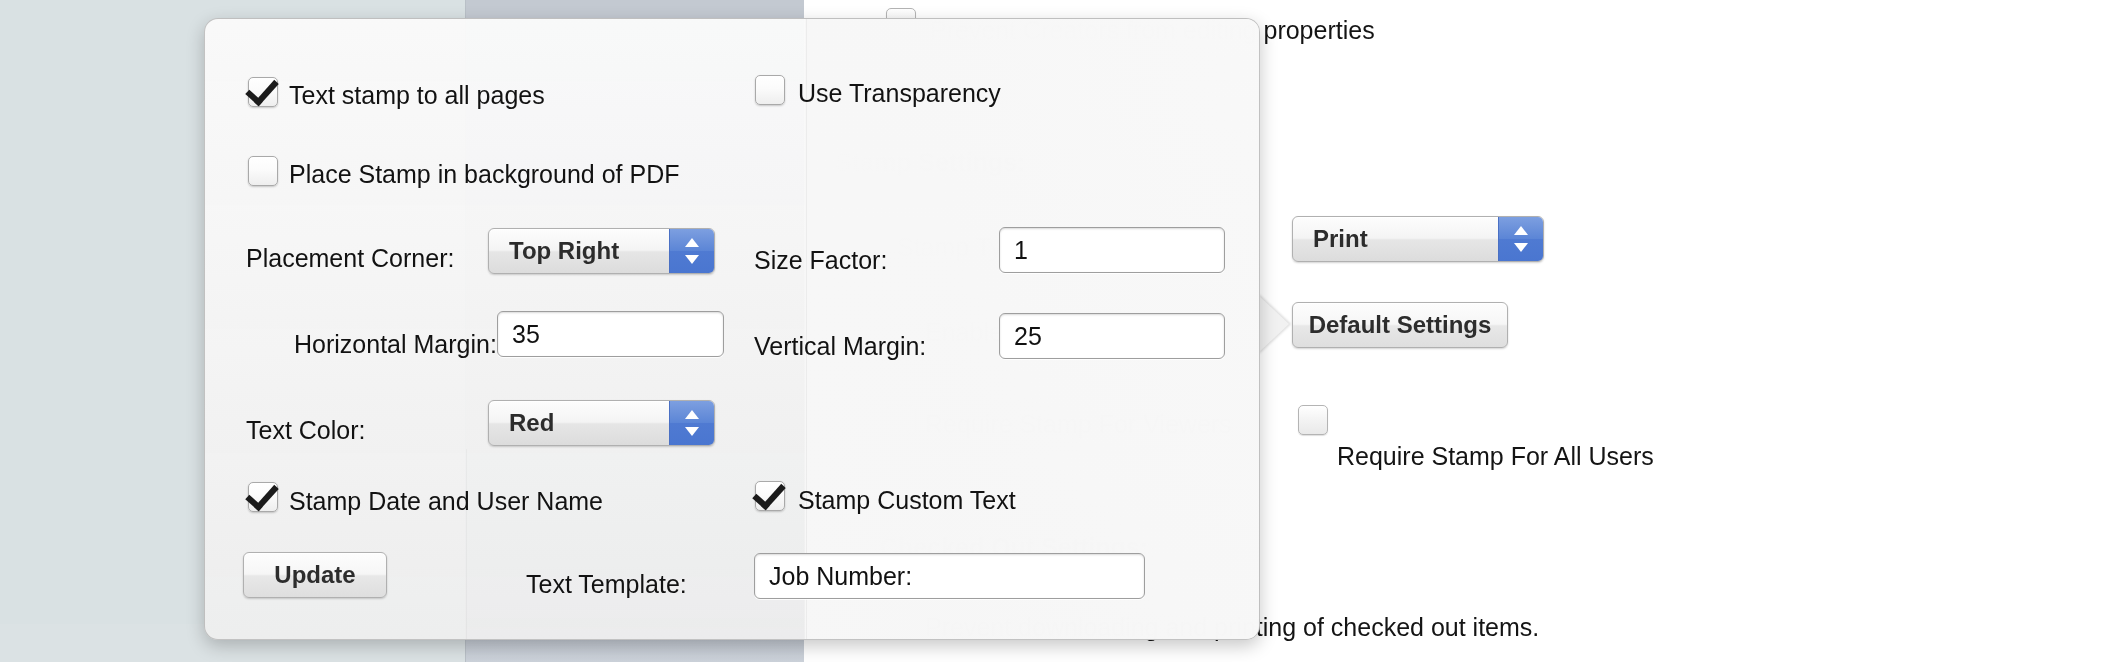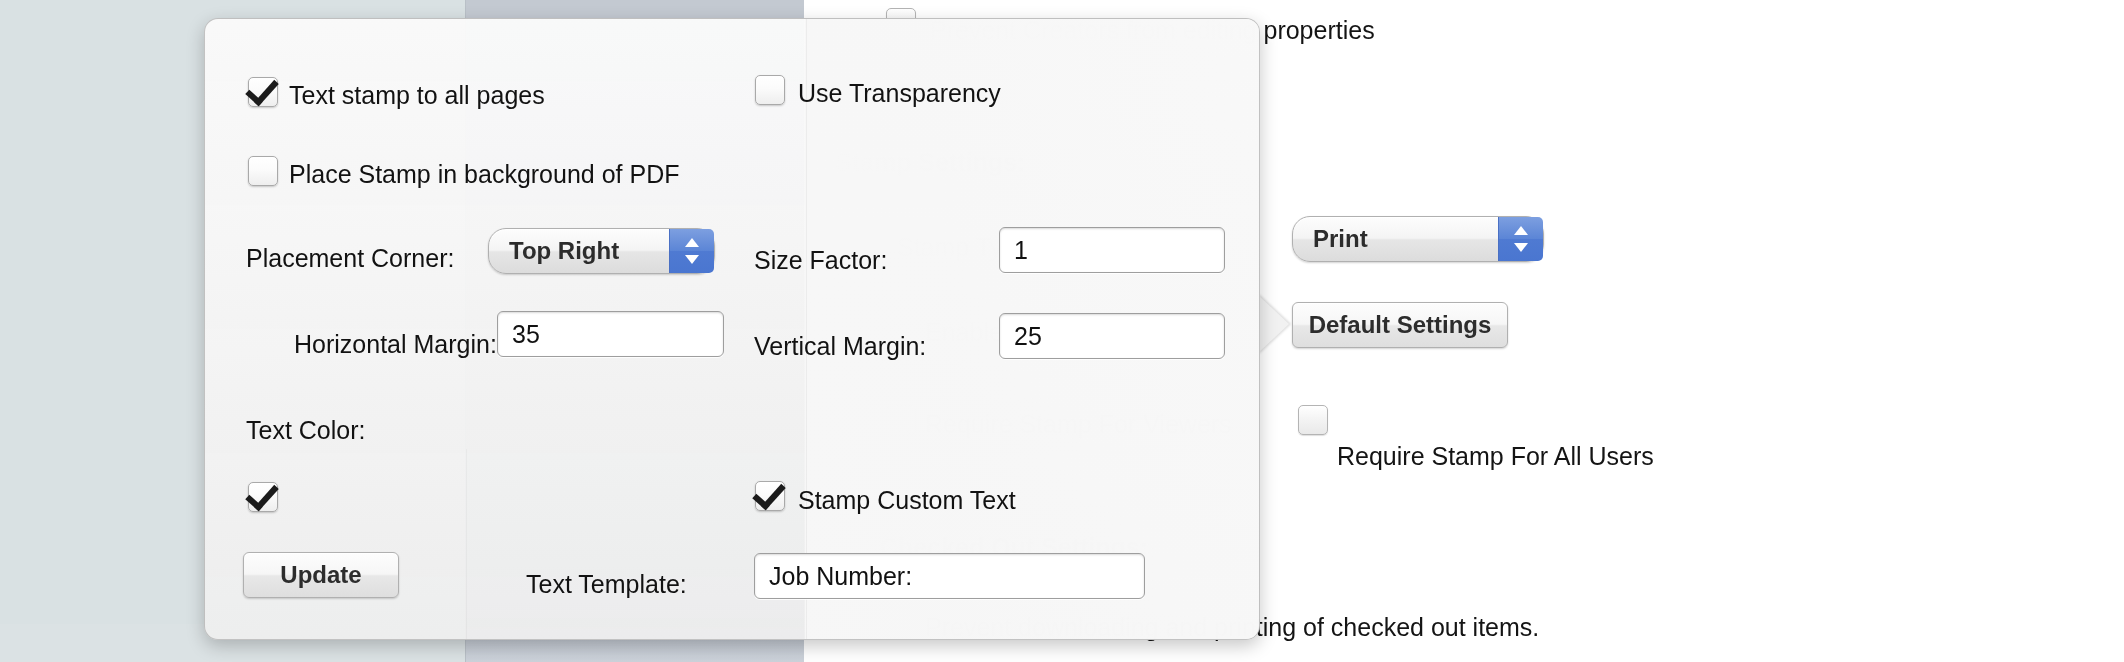--- a/index.html
+++ b/index.html
@@ -19,21 +19,21 @@
       background:linear-gradient(180deg,#aeb6c1 0%,#c5cbd4 55%,#ccd2da 100%);}
   #band-divider{position:absolute;left:465px;top:0;width:1px;height:662px;background:#b9c0c7;}
   #band-right-white{position:absolute;left:804px;top:0;width:1320px;height:662px;background:#fff;}
 
   
   .bg-text{position:absolute;color:#141414;font-size:25px;line-height:1;white-space:nowrap;}
   .bg-check{position:absolute;width:30px;height:30px;border-radius:5px;
       background:linear-gradient(180deg,#ffffff 0%,#f2f2f2 55%,#e9e9e9 100%);
       border:1px solid #b4b4b4;box-shadow:0 1px 1px rgba(0,0,0,.13);box-sizing:border-box;}
 
-  .popbtn{position:absolute;height:46px;border-radius:18px;box-sizing:border-box;
+  .popbtn{position:absolute;height:46px;border-radius:6px;box-sizing:border-box;
       border:1px solid #b0b0b0;
       background:linear-gradient(180deg,#fdfdfd 0%,#f4f4f4 48%,#e6e6e6 52%,#dcdcdc 100%);
       box-shadow:0 1px 2px rgba(0,0,0,.18), inset 0 1px 0 #fff;}
   .popbtn .lbl{position:absolute;left:20px;top:0;line-height:44px;font-size:24px;font-weight:bold;color:#2c2c2c;}
   .popbtn .arrowbox{position:absolute;right:0;top:0;width:44px;height:100%;
       border-radius:0 5px 5px 0;
       background:linear-gradient(180deg,#7d9fe0 0%,#5b85d6 50%,#4f7ad2 51%,#4a76d0 100%);
       border-left:1px solid #4a70c4;}
   .popbtn .arrowbox:before,.popbtn .arrowbox:after{content:"";position:absolute;left:50%;
       margin-left:-7px;border-left:7px solid transparent;border-right:7px solid transparent;}
@@ -146,26 +146,31 @@
       <div class="row-label" style="left:549px;top:229px;">Size Factor:</div>
       <div class="tf" style="left:794px;top:208px;width:226px;">1</div>
 
       <div class="row-label" style="left:41px;top:313px;margin-left:48px;">Horizontal Margin:</div>
       <div class="tf" style="left:292px;top:292px;width:227px;">35</div>
 
       <div class="row-label" style="left:549px;top:315px;">Vertical Margin:</div>
       <div class="tf" style="left:794px;top:294px;width:226px;">25</div>
 
       <div class="row-label" style="left:41px;top:399px;">Text Color:</div>
+      <div class="popbtn" style="left:283px;top:381px;width:227px;">
+        <span class="lbl">Red</span>
+        <span class="arrowbox"></span>
+      </div>
 
       <div class="cb on" style="left:43px;top:463px;"></div>
+      <div class="cb-label" style="left:84px;top:470px;">Stamp Date and User Name</div>
 
       <div class="cb on" style="left:550px;top:462px;"></div>
       <div class="cb-label" style="left:593px;top:469px;">Stamp Custom Text</div>
 
-      <div class="pushbtn" style="left:38px;top:533px;width:156px;">Update</div>
+      <div class="pushbtn" style="left:38px;top:533px;width:144px;">Update</div>
 
       <div class="row-label" style="left:321px;top:553px;">Text Template:</div>
       <div class="tf" style="left:549px;top:534px;width:391px;">Job Number:</div>
 
     </div>
   </div>
 </div>
 
 </body></html>

